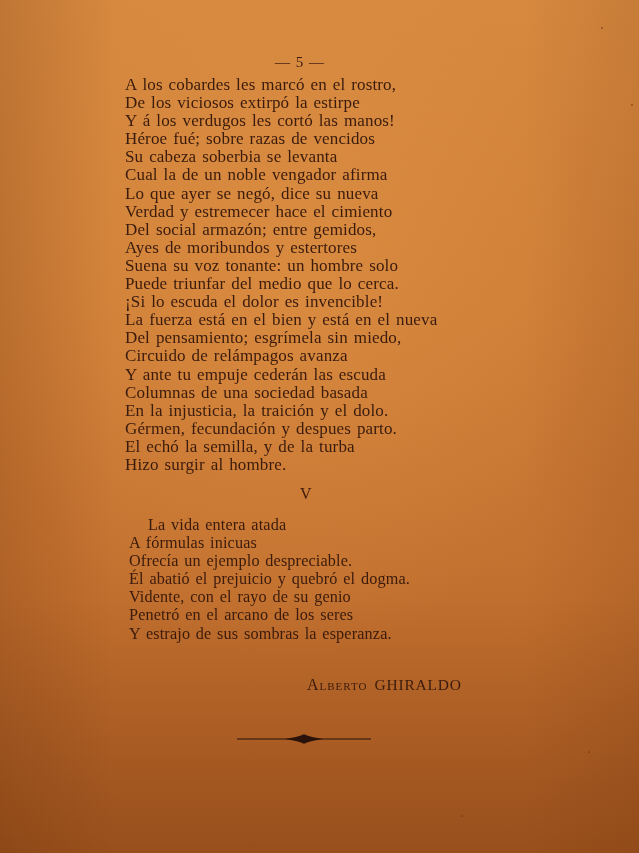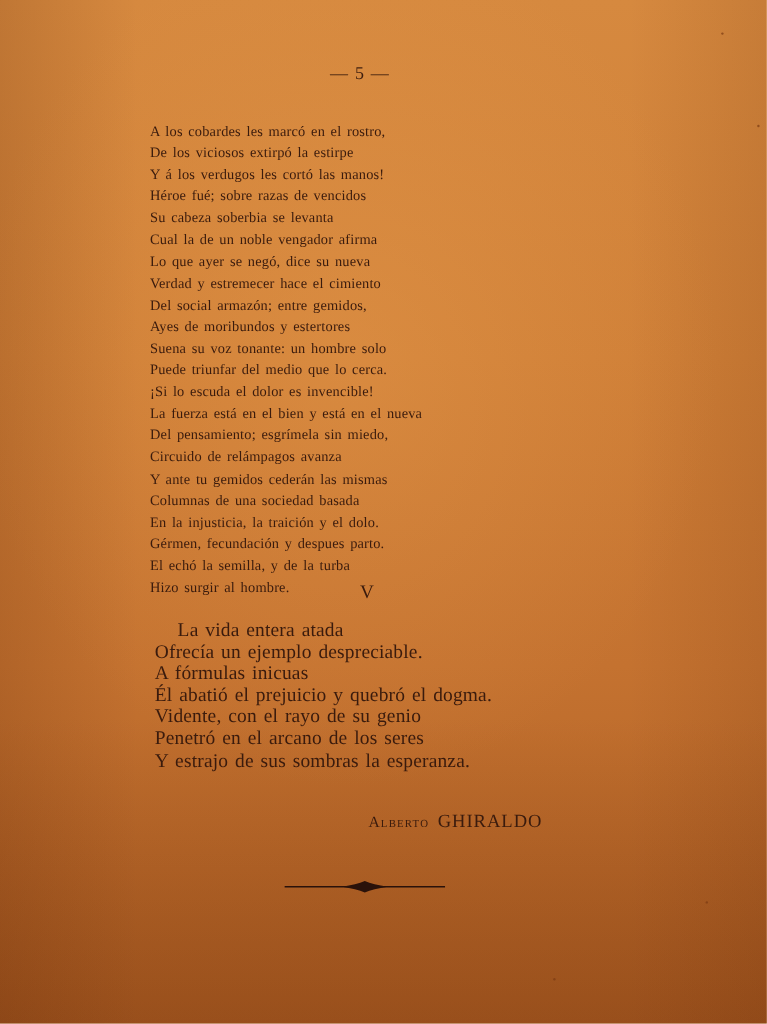--- a/index.html
+++ b/index.html
@@ -31,23 +31,23 @@
       left: 0;
       width: 600px;
       text-align: center;
       font-size: 15px;
       letter-spacing: 1px;
       color: #3d1d0e;
     }
     .poem {
       position: absolute;
       left: 125px;
-      top: 100px;
+      top: 76px;
       width: 360px;
-      font-size: 12px;
+      font-size: 17px;
       line-height: 18.1px;
       color: #3a1b0d;
       letter-spacing: 0.15px;
       word-spacing: 1.5px;
     }
     .line {
       white-space: nowrap;
       display: block;
     }
     .section-numeral {
@@ -75,21 +75,21 @@
       position: absolute;
       left: 307px;
       top: 676px;
       font-size: 15.5px;
       color: #3a1b0d;
       white-space: nowrap;
       letter-spacing: 0.5px;
     }
     .signature .first {
       font-variant: small-caps;
-      font-size: 13px;
+      font-size: 16px;
       letter-spacing: 1px;
       margin-right: 7px;
       margin-top: 18px;
     }
     .signature .last {
       letter-spacing: 0.8px;
       margin-top: 28px;
     }
     .ornament {
       position: absolute;
@@ -124,34 +124,34 @@
   <span class="line">Lo que ayer se negó, dice su nueva</span>
   <span class="line">Verdad y estremecer hace el cimiento</span>
   <span class="line">Del social armazón; entre gemidos,</span>
   <span class="line">Ayes de moribundos y estertores</span>
   <span class="line">Suena su voz tonante: un hombre solo</span>
   <span class="line">Puede triunfar del medio que lo cerca.</span>
   <span class="line">¡Si lo escuda el dolor es invencible!</span>
   <span class="line">La fuerza está en el bien y está en el nueva</span>
   <span class="line">Del pensamiento; esgrímela sin miedo,</span>
   <span class="line">Circuido de relámpagos avanza</span>
-  <span class="line">Y ante tu gemidos cederán las mismas</span>
+  <span class="line">Y ante tu empuje cederán las escuda</span>
   <span class="line">Columnas de una sociedad basada</span>
   <span class="line">En la injusticia, la traición y el dolo.</span>
   <span class="line">Gérmen, fecundación y despues parto.</span>
   <span class="line">El echó la semilla, y de la turba</span>
   <span class="line">Hizo surgir al hombre.</span>
 </div>
 
 <div class="section-numeral">V</div>
 
 <div class="stanza-v">
   <span class="line indent">La vida entera atada</span>
+  <span class="line">A fórmulas inicuas</span>
   <span class="line">Ofrecía un ejemplo despreciable.</span>
-  <span class="line">A fórmulas inicuas</span>
   <span class="line">Él abatió el prejuicio y quebró el dogma.</span>
   <span class="line">Vidente, con el rayo de su genio</span>
   <span class="line">Penetró en el arcano de los seres</span>
   <span class="line">Y estrajo de sus sombras la esperanza.</span>
 </div>
 
 <div class="signature">
   <span class="first">Alberto</span><span class="last">GHIRALDO</span>
 </div>
 

